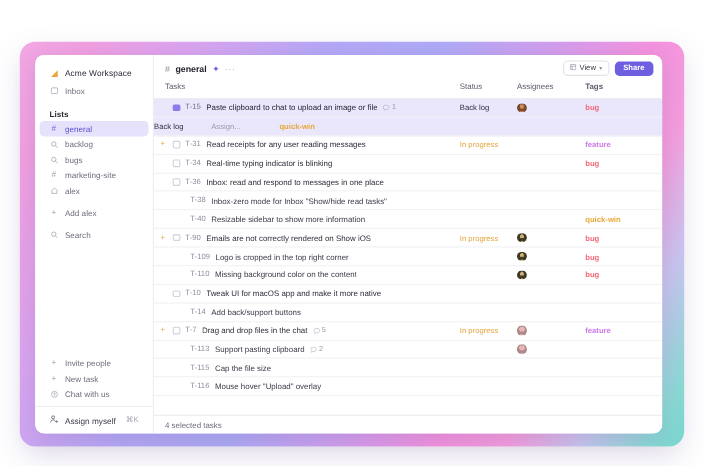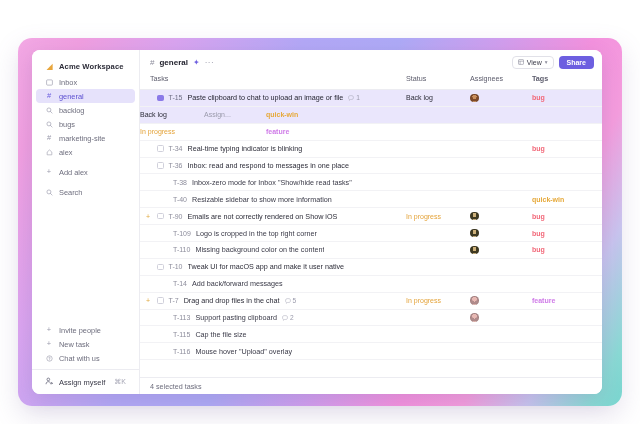--- a/index.html
+++ b/index.html
@@ -65,21 +65,21 @@
     display: flex; align-items: center; gap: 5px;
     padding: 3px 9px 3px 9px;
     margin: 1px 4px;
     border-radius: 4px;
   }
   .ws-logo {
     color: #e8a63c; font-size: 8px; line-height: 1;
     width: 9px; text-align: center;
   }
   .ws-title {
-    font-size: 7.6px; font-weight: bold; color: #2c2c38;
+    font-size: 7.6px; font-weight: normal; color: #2c2c38;
     letter-spacing: .1px;
   }
   .nav-item {
     display: flex; align-items: center; gap: 6px;
     padding: 2.5px 9px;
     margin: 0 4px;
     border-radius: 4px;
     color: #6d6d7d;
     font-size: 7.4px;
   }
@@ -135,21 +135,21 @@
   }
 
   
   #thead {
     display:flex; align-items:flex-start;
     height: 16px; flex:none;
     border-bottom: 1px solid #ececf1;
     font-size: 7.2px; color:#5c5c6c;
   }
   .c-task { flex: 1 1 auto; min-width:0; padding-left: 10px; }
-  .c-status { width: 64px; flex:none; }
+  .c-status { width: 52px; flex:none; }
   .c-assign { width: 62px; flex:none; }
   .c-tags  { width: 70px; flex:none;font-weight:bold; }
 
   #tbody { flex: 1 1 auto; overflow: hidden; }
 
   .row {
     display:flex; align-items:center;
     height: 16.9px;
     border-bottom: 1px solid #f2f2f5;
     font-size: 7.2px;
@@ -226,20 +226,21 @@
     <div class="nav-item">
       <span class="gl">
         <svg width="7" height="7" viewBox="0 0 12 12">
             <rect x="1" y="1.5" width="10" height="9" rx="1.6" fill="none" stroke="#9a9aab" stroke-width="1.1"></rect>
           </svg>
       </span>
       <span>Inbox</span>
     </div>
 
 
+    <div class="sb-head">Lists</div>
 
     <div class="nav-item active">
       <span class="gl">#</span>
       <span>general</span>
     </div>
     <div class="nav-item">
       <span class="gl">
         <svg width="7" height="7" viewBox="0 0 12 12">
             <circle cx="5" cy="5" r="3.4" fill="none" stroke="#9a9aab" stroke-width="1.1"></circle>
             <path d="M7.6 7.6 L10.4 10.4" stroke="#9a9aab" stroke-width="1.1" stroke-linecap="round"></path>
@@ -371,20 +372,26 @@
             <span class="av av-a"></span>
           </div>
           <div class="c-tags"><span class="tag tg-bug">bug</span></div>
         </div>
         <div class="row sel">
           <div class="c-status"><span class="status st-backlog">Back log</span></div>
           <div class="c-assign"><span class="assign-ph">Assign...</span></div>
           <div class="c-tags"><span class="tag tg-quickwin">quick-win</span></div>
         </div>
         <div class="row">
+          <div class="tcell c-task lvl0">
+            <span class="twist">+</span>
+            <span class="cbox"></span>
+            <span class="tid">T-31</span>
+            <span class="title">Read receipts for any user reading messages</span>
+          </div>
           <div class="c-status"><span class="status st-progress">In progress</span></div>
           <div class="c-assign"></div>
           <div class="c-tags"><span class="tag tg-feature">feature</span></div>
         </div>
         <div class="row">
           <div class="tcell c-task lvl0">
             <span class="twist"></span>
             <span class="cbox"></span>
             <span class="tid">T-34</span>
             <span class="title">Real-time typing indicator is blinking</span>
@@ -459,31 +466,31 @@
           <div class="c-assign">
             <span class="av av-b"></span>
           </div>
           <div class="c-tags"><span class="tag tg-bug">bug</span></div>
         </div>
         <div class="row">
           <div class="tcell c-task lvl0">
             <span class="twist"></span>
             <span class="cbox"></span>
             <span class="tid">T-10</span>
-            <span class="title">Tweak UI for macOS app and make it user native</span>
+            <span class="title">Tweak UI for macOS app and make it more native</span>
           </div>
           <div class="c-status"></div>
           <div class="c-assign"></div>
           <div class="c-tags"></div>
         </div>
         <div class="row sub1">
           <div class="tcell c-task lvl1">
             <span class="twist"></span>
             <span class="tid">T-14</span>
-            <span class="title">Add back/forward messages</span>
+            <span class="title">Add back/support buttons</span>
           </div>
           <div class="c-status"></div>
           <div class="c-assign"></div>
           <div class="c-tags"></div>
         </div>
         <div class="row">
           <div class="tcell c-task lvl0">
             <span class="twist">+</span>
             <span class="cbox"></span>
             <span class="tid">T-7</span>

